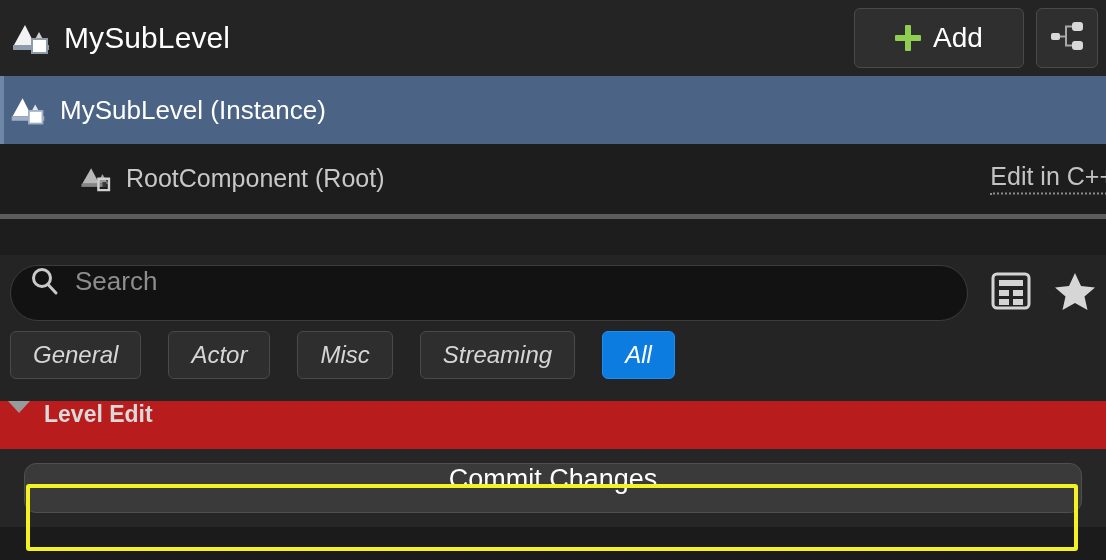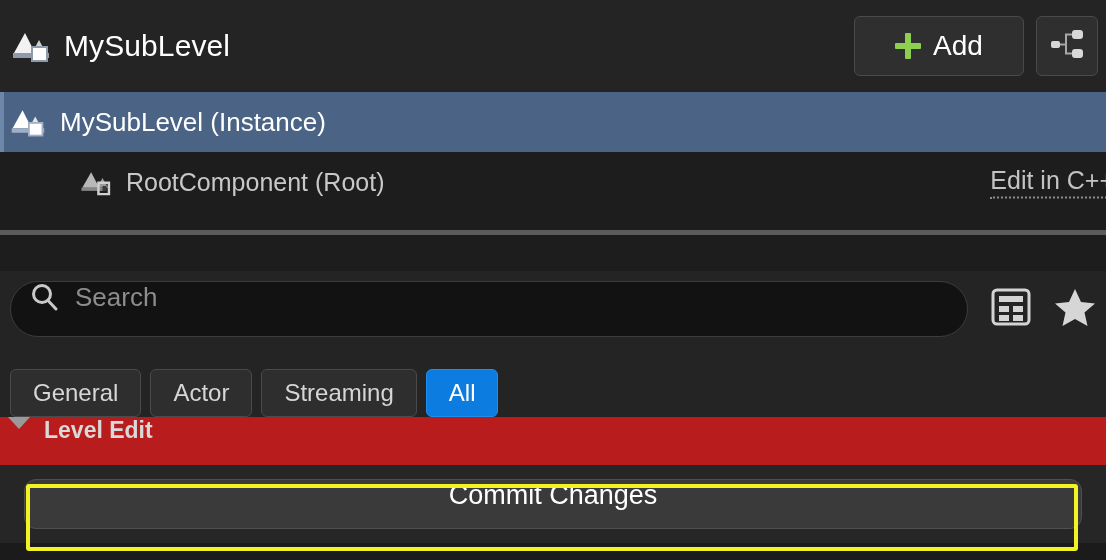--- a/index.html
+++ b/index.html
@@ -11,21 +11,21 @@
     width: 1106px;
     height: 560px;
     overflow: hidden;
     font-family: "Liberation Sans", sans-serif;
     color: #e8e8e8;
     position: relative;
   }
 
   
   .header {
-    height: 92px;
+    height: 76px;
     background: #242424;
     display: flex;
     align-items: center;
     padding: 0 8px 0 10px;
     box-sizing: border-box;
     position: relative;
   }
   .header-icon {
     width: 42px;
     height: 42px;
@@ -91,21 +91,21 @@
     cursor: pointer;
   }
 
   
   .tree-area {
     background: #1d1d1d;
     height: 138px;
     position: relative;
   }
   .tree-row {
-    height: 60px;
+    height: 68px;
     display: flex;
     align-items: center;
     padding-left: 8px;
     box-sizing: border-box;
     position: relative;
   }
   .tree-row.selected {
     background: #4b6384;
     border-left: 4px solid #6e86a8;
     padding-left: 4px;
@@ -195,24 +195,25 @@
     display: flex;
     align-items: center;
     justify-content: center;
     flex: 0 0 42px;
     cursor: pointer;
   }
 
   .tabs-row {
     height: 70px;
     display: flex;
-    align-items: flex-end;
+    align-items: flex-start;
     padding: 0 10px;
-    gap: 9px;
-    box-sizing: border-box;
+    gap: 27px;
+    box-sizing: border-box;
+    font-style: italic;
   }
   .tab {
     height: 48px;
     background: #2e2e2e;
     border: 1px solid #4a4a4a;
     border-radius: 6px;
     display: flex;
     align-items: center;
     justify-content: center;
     padding: 0 22px;
@@ -392,20 +393,23 @@
   </div>
 
   <div class="tabs-row">
     <div class="tab">
       <span>General</span>
     </div>
     <div class="tab">
       <span>Actor</span>
     </div>
     <div class="tab">
+      <span>Misc</span>
+    </div>
+    <div class="tab">
       <span>Streaming</span>
     </div>
     <div class="tab active">
       <span>All</span>
     </div>
   </div>
 
 </div>
 
 <div class="details">

